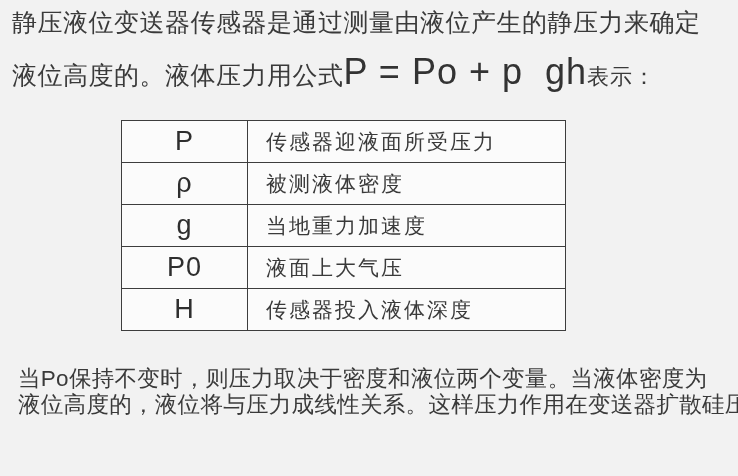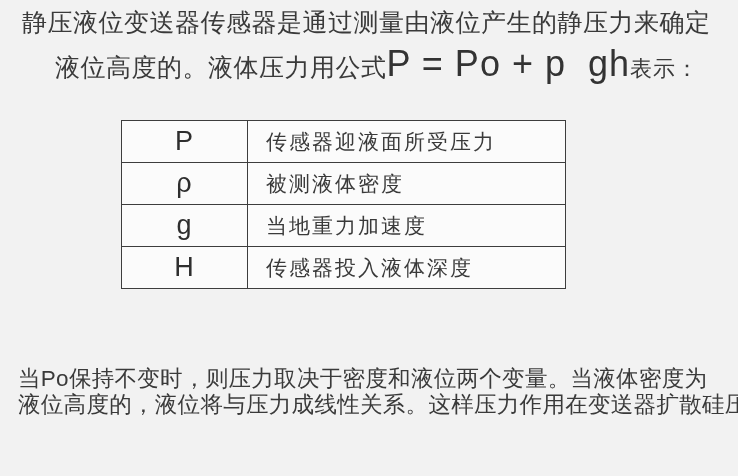--- a/index.html
+++ b/index.html
@@ -7,36 +7,35 @@
     width: 738px;
     height: 476px;
     background: #f2f2f2;
     font-family: "Liberation Sans", "DejaVu Sans", sans-serif;
     color: #3a3a3a;
     overflow: hidden;
     position: relative;
   }
   .intro {
     position: absolute;
-    left: 22px;
+    left: 12px;
     top: 2px;
     width: 710px;
   }
   .intro-line1 {
     font-size: 25px;
     line-height: 40px;
     letter-spacing: 0.5px;
     white-space: nowrap;
   }
   .intro-line2 {
     font-size: 25px;
-    line-height: 44px;
+    line-height: 59px;
     letter-spacing: 0.5px;
     white-space: nowrap;
-    text-align: center;
   }
   .intro-line2 .formula {
     font-size: 36px;
     letter-spacing: 1px;
     white-space: pre;
     color: #333333;
   }
   .intro-line2 .suffix {
     font-size: 22px;
     letter-spacing: 1px;
@@ -97,20 +96,24 @@
     </tr>
     <tr>
       <td class="symbol-cell">ρ</td>
       <td class="desc-cell">被测液体密度</td>
     </tr>
     <tr>
       <td class="symbol-cell">g</td>
       <td class="desc-cell">当地重力加速度</td>
     </tr>
     <tr>
+      <td class="symbol-cell">P0</td>
+      <td class="desc-cell">液面上大气压</td>
+    </tr>
+    <tr>
       <td class="symbol-cell">H</td>
       <td class="desc-cell">传感器投入液体深度</td>
     </tr>
   </tbody>
 </table>
 
 <div class="body-text">
   <div class="line">当Po保持不变时，则压力取决于密度和液位两个变量。当液体密度为</div>
   <div class="line">液位高度的，液位将与压力成线性关系。这样压力作用在变送器扩散硅压</div>
 </div>

